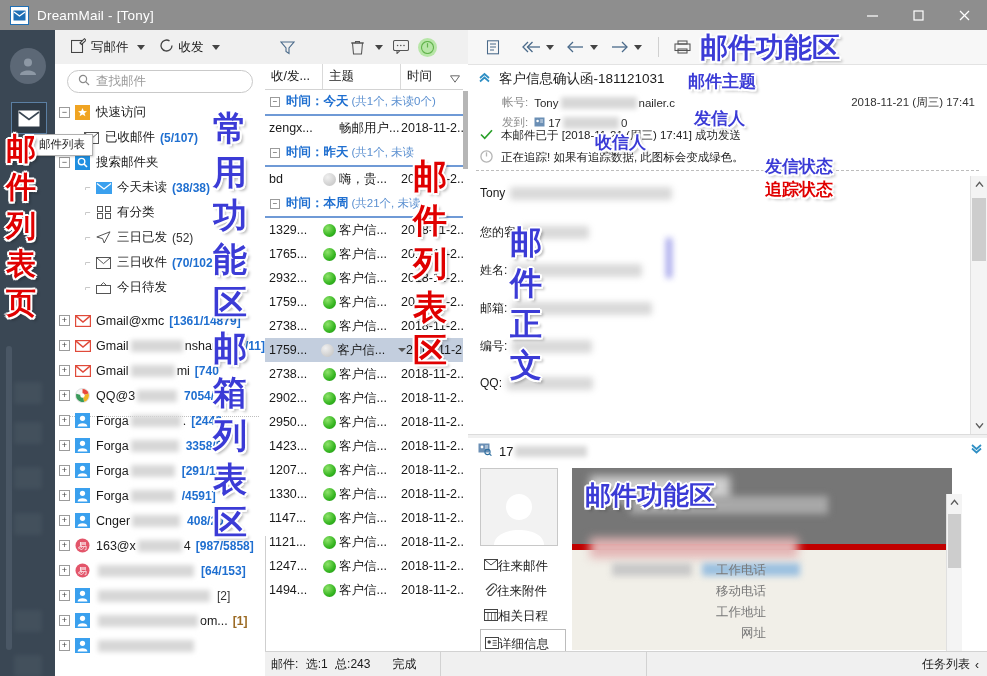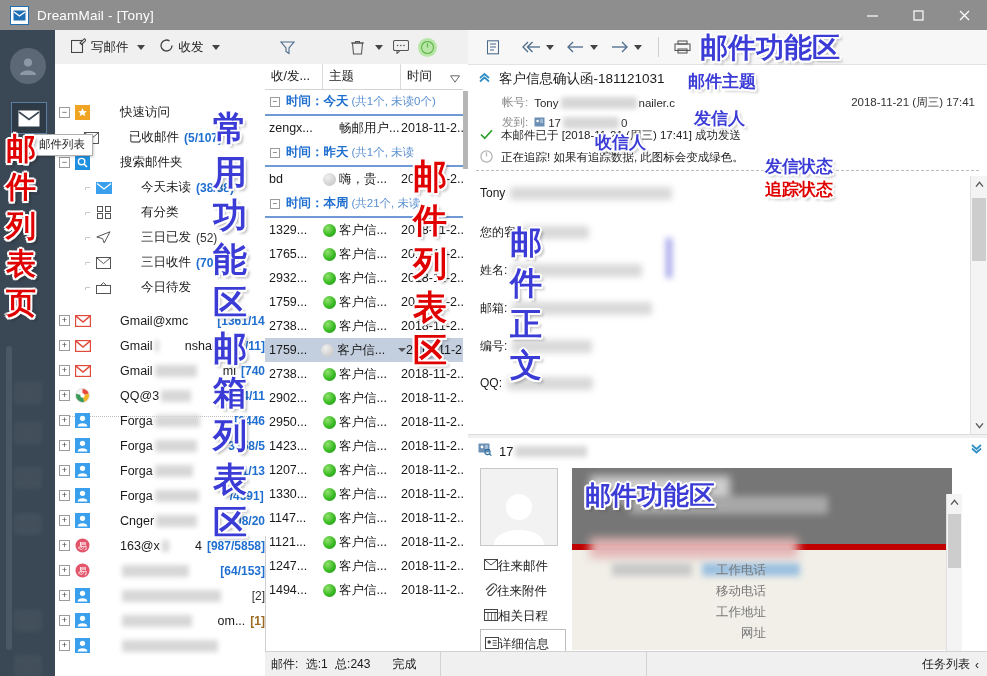--- a/index.html
+++ b/index.html
@@ -41,21 +41,21 @@
   .tb-btn{display:flex;align-items:center;gap:5px;padding:0 4px;height:28px;cursor:default;color:#222;}
   .tb-btn .lbl{font-size:12.5px;}
   .caret{width:0;height:0;border-left:4px solid transparent;border-right:4px solid transparent;border-top:5px solid #444;margin:0 4px;}
   .searchbox{position:absolute;left:12px;top:40px;width:186px;height:23px;border:1px solid #c9c9c9;border-radius:12px;display:flex;align-items:center;gap:6px;padding:0 10px;box-sizing:border-box;background:#fff;}
   .searchbox .ph{color:#9a9a9a;font-size:12.5px;}
   .tree{position:absolute;left:0;top:70px;width:210px;height:575px;overflow:hidden;}
   .tnode{position:relative;height:25px;display:flex;align-items:center;padding-left:4px;white-space:nowrap;}
   .tnode .exp{width:11px;height:11px;border:1px solid #9b9b9b;background:#fff;font-size:9px;line-height:9px;text-align:center;color:#444;margin-right:4px;flex:none;box-sizing:border-box;}
   .tnode .dot{width:10px;margin-right:2px;flex:none;color:#b9b9b9;font-size:10px;text-align:center;}
   .tnode .ico{width:17px;height:15px;margin-right:5px;flex:none;display:flex;align-items:center;justify-content:center;}
-  .tnode .lbl{font-size:12.5px;color:#1a1a1a;margin-left:24px;}
+  .tnode .lbl{font-size:12.5px;color:#1a1a1a;}
   .tnode .cnt{font-size:12px;margin-left:5px;font-weight:bold;color:#1f6fd0;}
   .tnode .cnt.plain{font-weight:normal;color:#333;}
   .tnode .cnt.brn{color:#9b6a23;}
   .indent1{padding-left:16px;}
   .indent2{padding-left:28px;}
   .redact{display:inline-block;height:12px;background:#d7d7d7;filter:blur(2.4px);vertical-align:middle;margin:0 2px;border-radius:1px;}
   .treesplit{position:absolute;left:4px;top:316px;width:200px;border-top:1px dotted #bdbdbd;}
 
   
   .list-pane{position:absolute;left:265px;top:30px;width:203px;height:506px;background:#ffffff;border-right:1px solid #0ea5e9;}
@@ -224,20 +224,29 @@
         <span>
           <svg width="15" height="15" viewBox="0 0 15 15">
               <path d="M13 7.5 A5.5 5.5 0 1 1 10.5 2.9" fill="none" stroke="#444" stroke-width="1.3"></path>
             </svg>
         </span>
         <span class="lbl">收发</span>
       </div>
       <div class="caret"></div>
     </div>
 
+    <div class="searchbox">
+      <span>
+        <svg width="12" height="12" viewBox="0 0 12 12">
+            <circle cx="5" cy="5" r="3.6" fill="none" stroke="#8a8a8a" stroke-width="1.2"></circle>
+            <line x1="7.7" y1="7.7" x2="11" y2="11" stroke="#8a8a8a" stroke-width="1.2"></line>
+          </svg>
+      </span>
+      <span class="ph">查找邮件</span>
+    </div>
 
     <div class="tree">
 
       <div class="tnode">
         <span class="exp">−</span>
         <span class="ico">
           <svg width="15" height="15" viewBox="0 0 15 15">
               <rect x="0" y="0" width="15" height="15" fill="#f0a422"></rect>
               <path d="M7.5 3 L8.8 6 L12 6.2 L9.5 8.2 L10.4 11.3 L7.5 9.6 L4.6 11.3 L5.5 8.2 L3 6.2 L6.2 6 Z" fill="#ffffff"></path>
             </svg>

